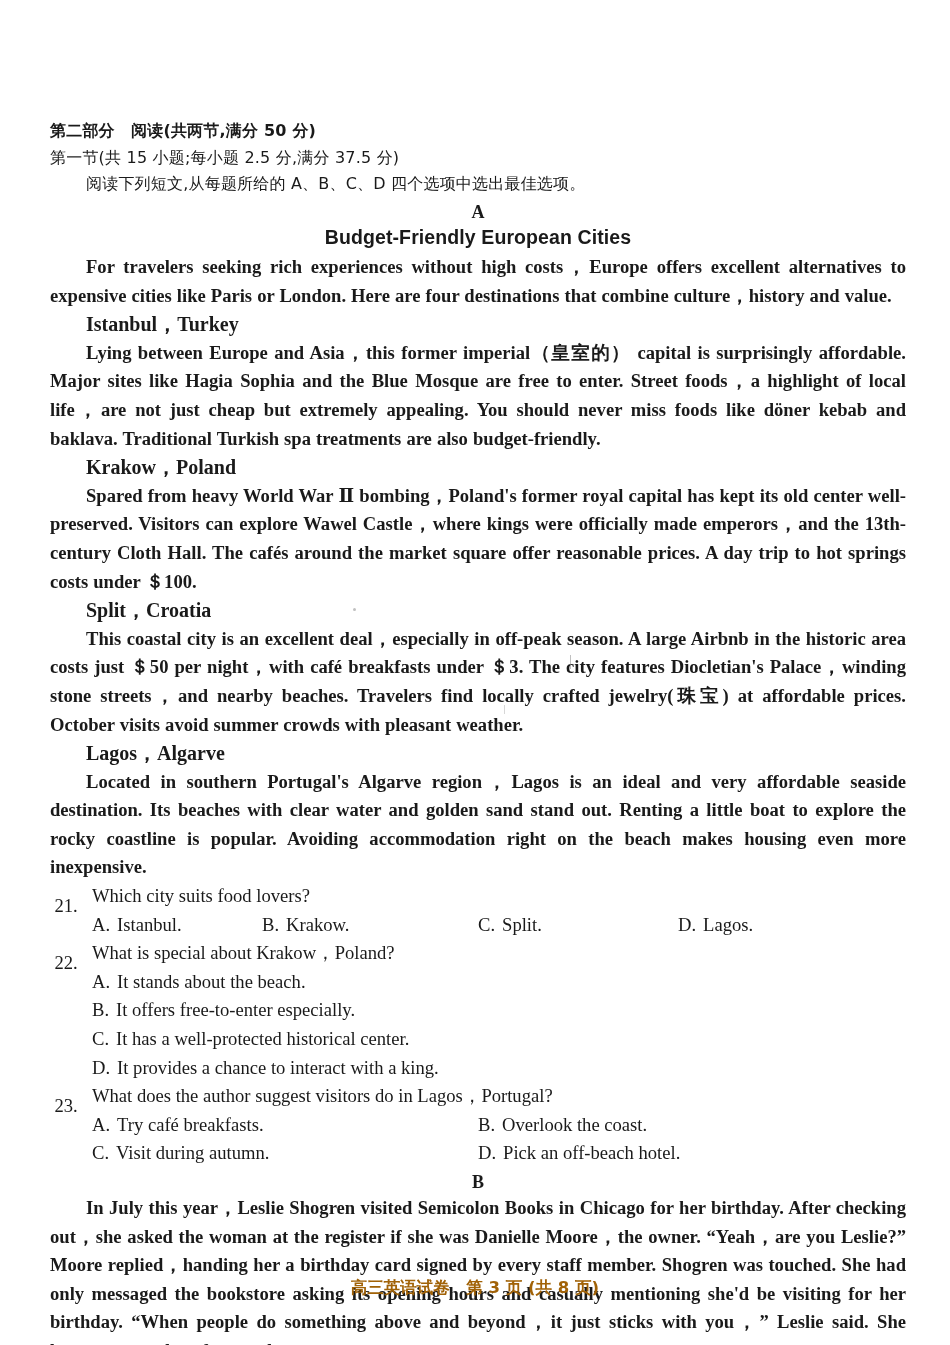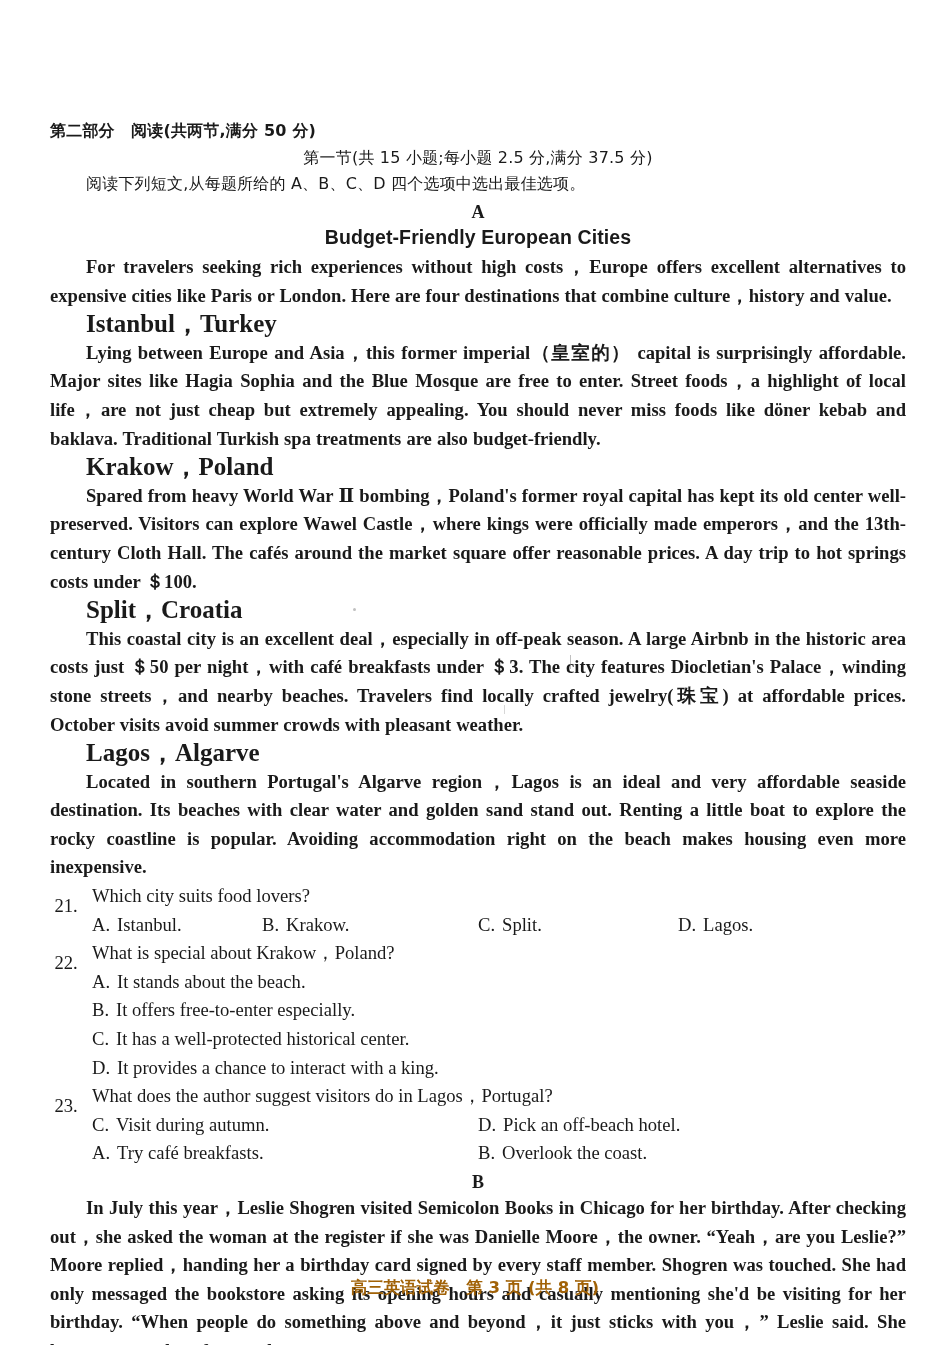--- a/index.html
+++ b/index.html
@@ -39,21 +39,20 @@
   .cn-bold {
     font-weight: bold;
   }
   .section-head {
     margin: 0 0 2px 0;
     white-space: pre;
   }
   .sub-head {
     margin: 0 0 1px 0;
     white-space: pre;
-    text-align: center;
   }
   .instruction {
     margin: 0 0 4px 0;
     text-indent: 36px;
     white-space: pre;
   }
 
   .passage-letter {
     text-align: center;
     font-weight: bold;
@@ -81,21 +80,21 @@
     text-indent: 36px;
     word-spacing: 0.4px;
     hyphens: none;
   }
   p.para.justify-all {
     text-align: justify;
     font-weight: bold;
   }
   .city-head {
     margin: 0;
-    font-size: 25px;
+    font-size: 20px;
     line-height: 28.6px;
     font-weight: bold;
     text-indent: 36px;
     font-family: Liberation Serif, serif;
   }
 
   
   .question {
     margin: 0;
     font-size: 18.6px;
@@ -222,32 +221,32 @@
     <div class="opt-stack">
       <span class="olbl">D.</span><span>It provides a chance to interact with a king.</span>
     </div>
 
     <div class="question">
       <span class="qnum">23.</span>
       <span>What does the author suggest visitors do in Lagos，Portugal?</span>
     </div>
     <div class="opts-row">
       <span class="opt opt-h1">
+        <span class="olbl">A.</span><span>Try café breakfasts.</span>
+      </span>
+      <span class="opt opt-h2">
+        <span class="olbl">B.</span><span>Overlook the coast.</span>
+      </span>
+    </div>
+    <div class="opts-row">
+      <span class="opt opt-h1">
         <span class="olbl">C.</span><span>Visit during autumn.</span>
       </span>
       <span class="opt opt-h2">
         <span class="olbl">D.</span><span>Pick an off-beach hotel.</span>
-      </span>
-    </div>
-    <div class="opts-row">
-      <span class="opt opt-h1">
-        <span class="olbl">A.</span><span>Try café breakfasts.</span>
-      </span>
-      <span class="opt opt-h2">
-        <span class="olbl">B.</span><span>Overlook the coast.</span>
       </span>
     </div>
 
     <div class="passage-letter">B</div>
     <p class="para justify-all">In July this year，Leslie Shogren visited Semicolon Books in Chicago for her birthday. After checking out，she asked the woman at the register if she was Danielle Moore，the owner. “Yeah，are you Leslie?” Moore replied，handing her a birthday card signed by every staff member. Shogren was touched. She had only messaged the bookstore asking its opening hours and casually mentioning she'd be visiting for her birthday. “When people do something above and beyond，it just sticks with you，” Leslie said. She became a regular afterwards.</p>
     <p class="para justify-all">Moore opened Semicolon in 2019，creating what she calls a “third space”—not home or work，but somewhere that still offers a sense of belonging. Inside，tall shelves show books artistically，walls hold prints and quotes，soft seats wait for visitors，and pillows(抱枕) honor writers such as Audre Lorde and Octavia Butler，making it feel like home. “Growing up in a poorly equipped</p>
 
   </div>
 
   <div class="artifact" style="left:570px;top:655px;width:1px;height:14px;"></div>

